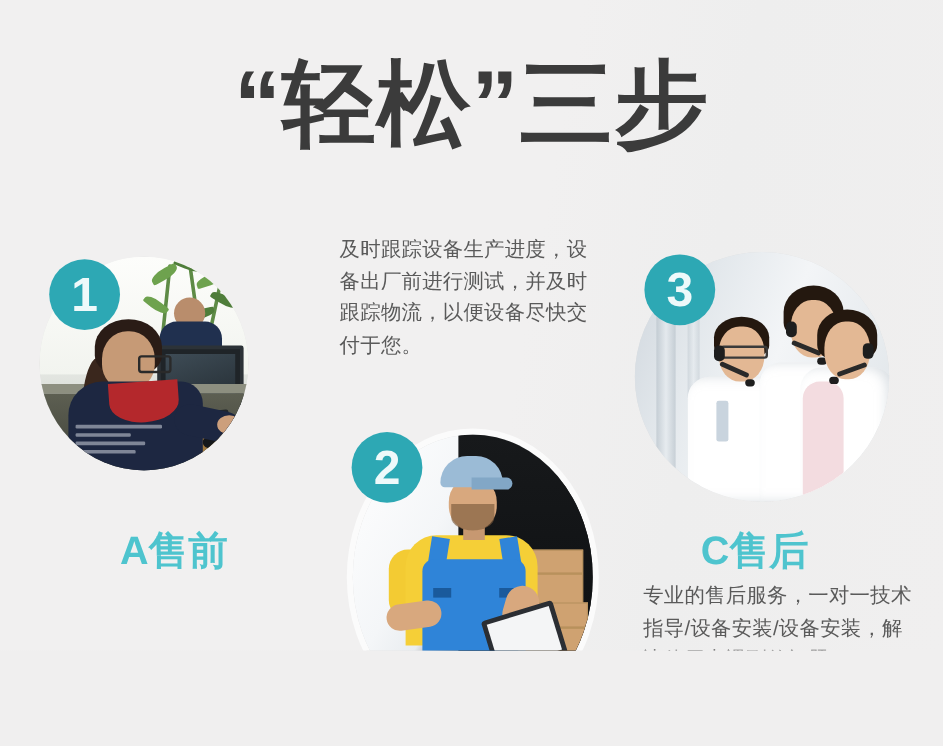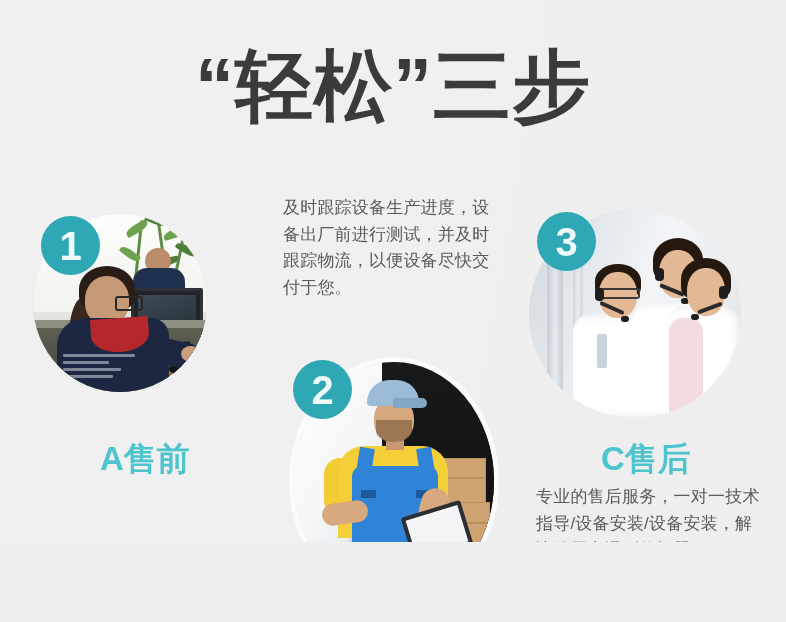--- a/index.html
+++ b/index.html
@@ -305,21 +305,21 @@
     color: #5a5a5a;
     letter-spacing: .2px;
   }
 
   #heading-a { left: 88px; top: 439px; margin-left: 12px; }
   #body-a    { left: 36px; top: 484px; width: 215px; }
 
   #body-b    { left: 283px; top: 195px; width: 215px; }
   #heading-b { left: 334px; top: 298px; }
 
-  #heading-c { left: 584px; top: 439px; margin-left: 17px; }
+  #heading-c { left: 584px; top: 439px; }
   #body-c    { left: 536px; top: 484px; width: 226px; }
 </style>
 </head>
 <body>
 
 <div class="stage">
 
   <div class="title">“轻松”三步</div>
 
   <div class="photo" id="photo-1">

